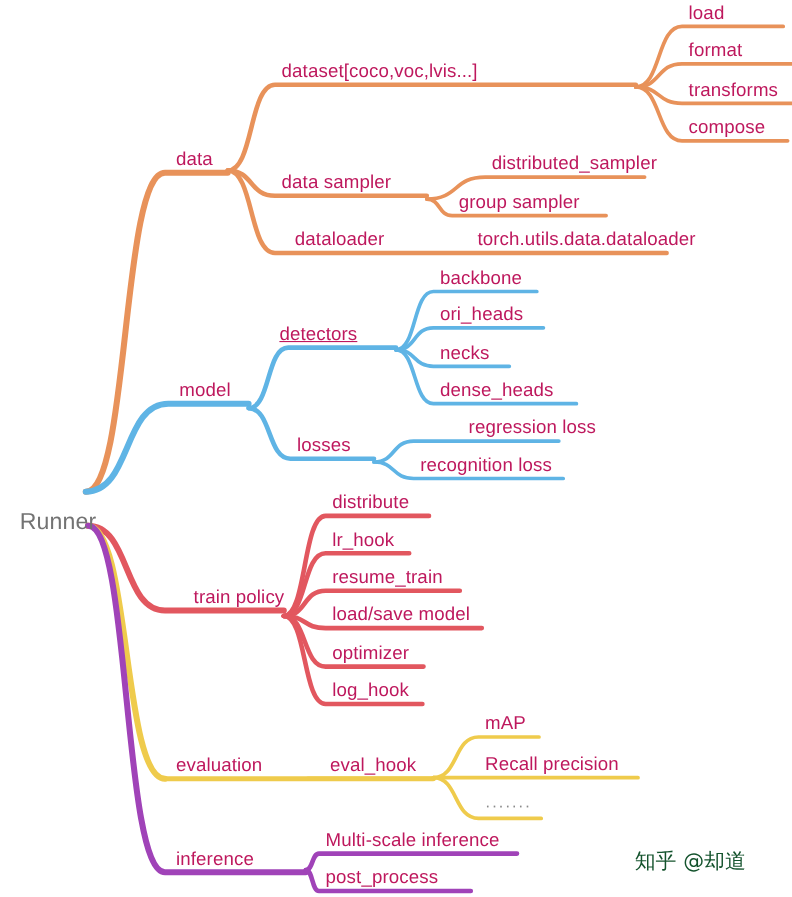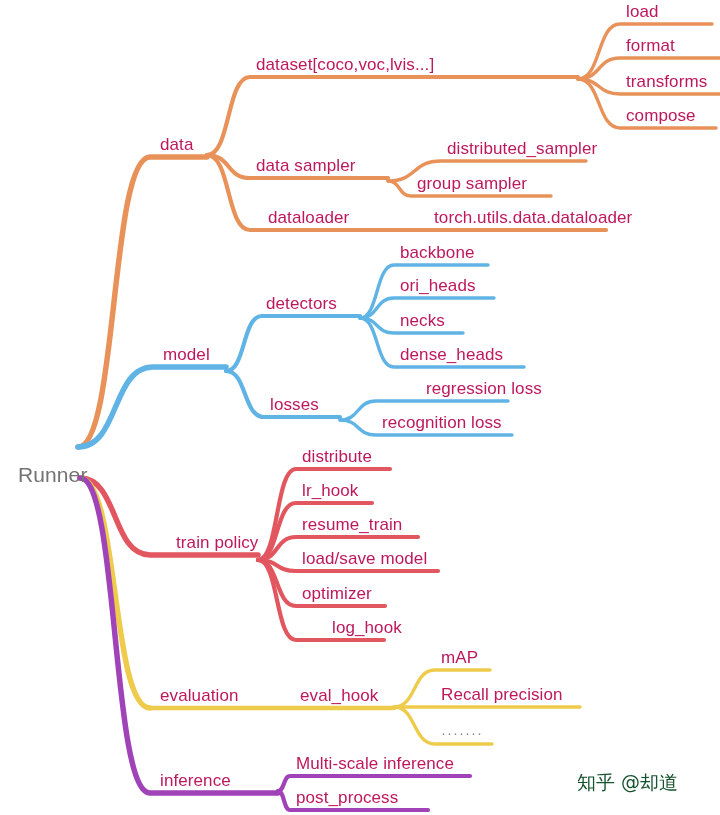--- a/index.html
+++ b/index.html
@@ -98,35 +98,35 @@
       <div class="node-label" style="left: 626px; top: 20px;">load</div>
       <div class="node-label" style="left: 626px; top: 54px; text-align: center;">format</div>
       <div class="node-label" style="left: 626px; top: 90px;">transforms</div>
       <div class="node-label" style="left: 626px; top: 124px;">compose</div>
       <div class="node-label" style="left: 256px; top: 174px;">data sampler</div>
       <div class="node-label" style="left: 447px; top: 157px;">distributed_sampler</div>
       <div class="node-label" style="left: 417px; top: 192px;">group sampler</div>
       <div class="node-label" style="left: 256px; top: 226px; margin-left: 12px;">dataloader</div>
       <div class="node-label" style="left: 398px; top: 226px; margin-left: 36px;">torch.utils.data.dataloader</div>
       <div class="node-label" style="left: 163px; top: 363px;">model</div>
-      <div class="node-label" style="left: 266px; top: 312px;">detectors</div>
+      <div class="node-label" style="left: 254px; top: 312px; text-decoration: underline;">detectors</div>
       <div class="node-label" style="left: 400px; top: 261px;">backbone</div>
       <div class="node-label" style="left: 400px; top: 294px;">ori_heads</div>
       <div class="node-label" style="left: 400px; top: 329px;">necks</div>
       <div class="node-label" style="left: 400px; top: 363px;">dense_heads</div>
       <div class="node-label" style="left: 270px; top: 413px;">losses</div>
       <div class="node-label" style="left: 382px; top: 397px; margin-left: 44px;">regression loss</div>
       <div class="node-label" style="left: 382px; top: 431px;">recognition loss</div>
       <div class="node-label" style="left: 176px; top: 551px;">train policy</div>
       <div class="node-label" style="left: 302px; top: 465px;">distribute</div>
       <div class="node-label" style="left: 302px; top: 499px;">lr_hook</div>
       <div class="node-label" style="left: 302px; top: 533px;">resume_train</div>
       <div class="node-label" style="left: 302px; top: 567px;">load/save model</div>
       <div class="node-label" style="left: 302px; top: 602px;">optimizer</div>
-      <div class="node-label" style="left: 302px; top: 636px; margin-left: 30px;">log_hook</div>
+      <div class="node-label" style="left: 302px; top: 636px;">log_hook</div>
       <div class="node-label" style="left: 160px; top: 704px;">evaluation</div>
       <div class="node-label" style="left: 300px; top: 704px;">eval_hook</div>
       <div class="node-label" style="left: 441px; top: 666px;">mAP</div>
       <div class="node-label" style="left: 441px; top: 703px; text-align: right;">Recall precision</div>
       <div class="node-label dots" style="left: 441px; top: 740px;">·······</div>
       <div class="node-label" style="left: 160px; top: 789px;">inference</div>
       <div class="node-label" style="left: 296px; top: 772px;">Multi-scale inference</div>
       <div class="node-label" style="left: 296px; top: 806px;">post_process</div>
     </div>
   <div class="watermark" style="left:577px; top:770px;">知乎 @却道</div>

